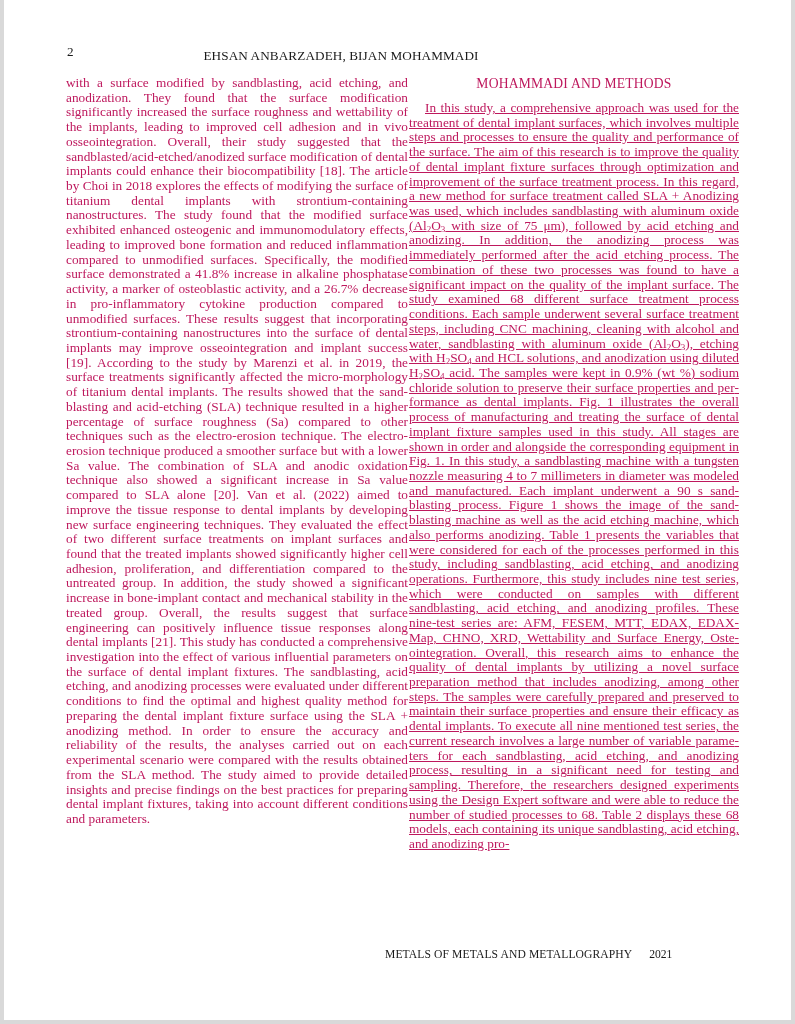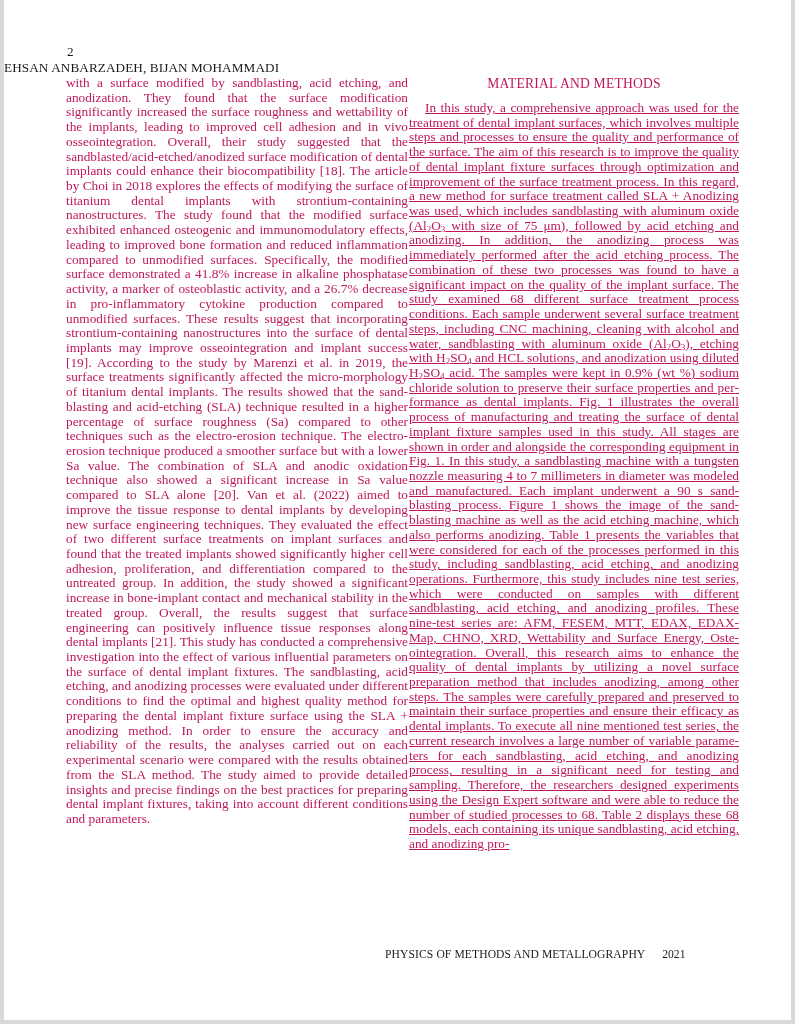--- a/index.html
+++ b/index.html
@@ -10,21 +10,21 @@
   }
   .page {
     position: absolute; left: 4px; top: 0; width: 787px; height: 1020px;
     background: #ffffff;
   }
   .running-head {
     position: absolute; top: 44px; left: 0; width: 787px;
     font-family: "Liberation Serif", serif; font-size: 13.2px; color: #1a1a1a;
   }
   .page-number { position: absolute; left: 63px; top: 0; }
-  .authors { position: absolute; left: 0; width: 674px; text-align: left; top: 16px; letter-spacing: 0.1px; }
+  .authors { position: absolute; left: 0; width: 674px; text-align: center; top: 4px; letter-spacing: 0.1px; }
   .col {
     position: absolute; top: 76px; width: 342px;
     font-family: "Liberation Serif", serif; font-size: 13.3px; line-height: 14.72px;
     color: #be185d; text-align: justify; hyphens: manual;
   }
   .col-left { left: 62px; }
   .col-right { left: 405px; width: 330px; }
   .col p { margin: 0; }
   .section-title {
     text-align: center; font-size: 13.6px; letter-spacing: 0.2px;
@@ -46,21 +46,21 @@
   <div class="running-head">
     <span class="page-number">2</span>
     <span class="authors">EHSAN ANBARZADEH, BIJAN MOHAMMADI</span>
   </div>
 
   <div class="col col-left">
     <p>with a surface modified by sandblasting, acid etching, and anodization. They found that the surface modifi­cation significantly increased the surface roughness and wettability of the implants, leading to improved cell adhesion and in vivo osseointegration. Overall, their study suggested that the sandblasted/acid-etched/anodized surface modification of dental implants could enhance their biocompatibility [18]. The article by Choi in 2018 explores the effects of modifying the surface of titanium dental implants with strontium-containing nanostructures. The study found that the modified surface exhibited enhanced osteogenic and immunomodulatory effects, leading to improved bone formation and reduced inflammation compared to unmodified surfaces. Specifically, the modified surface demonstrated a 41.8% increase in alkaline phosphatase activity, a marker of osteoblastic activity, and a 26.7% decrease in pro-inflammatory cytokine production compared to unmodified sur­faces. These results suggest that incorporating stron­tium-containing nanostructures into the surface of dental implants may improve osseointegration and implant success [19]. According to the study by Marenzi et al. in 2019, the surface treatments signifi­cantly affected the micro-morphology of titanium dental implants. The results showed that the sand­blasting and acid-etching (SLA) technique resulted in a higher percentage of surface roughness (Sa) com­pared to other techniques such as the electro-erosion technique. The electro-erosion technique produced a smoother surface but with a lower Sa value. The com­bination of SLA and anodic oxidation technique also showed a significant increase in Sa value compared to SLA alone [20]. Van et al. (2022) aimed to improve the tissue response to dental implants by developing new surface engineering techniques. They evaluated the effect of two different surface treatments on implant surfaces and found that the treated implants showed significantly higher cell adhesion, proliferation, and differentiation compared to the untreated group. In addition, the study showed a significant increase in bone-implant contact and mechanical stability in the treated group. Overall, the results suggest that surface engineering can positively influence tissue responses along dental implants [21]. This study has conducted a comprehensive investigation into the effect of various influential parameters on the surface of dental implant fixtures. The sandblasting, acid etching, and anodiz­ing processes were evaluated under different condi­tions to find the optimal and highest quality method for preparing the dental implant fixture surface using the SLA + anodizing method. In order to ensure the accuracy and reliability of the results, the analyses car­ried out on each experimental scenario were compared with the results obtained from the SLA method. The study aimed to provide detailed insights and precise findings on the best practices for preparing dental implant fixtures, taking into account different condi­tions and parameters.</p>
   </div>
 
   <div class="col col-right">
-    <div class="section-title">MATERIAL AND METHODS</div>
+    <div class="section-title">MOHAMMADI AND METHODS</div>
     <p><span>In this study, a comprehensive approach was used for the treatment of dental implant surfaces, which involves multiple steps and processes to ensure the quality and performance of the surface. The aim of this research is to improve the quality of dental implant fixture surfaces through optimization and improvement of the surface treatment process. In this regard, a new method for surface treatment called SLA + Anodizing was used, which includes sandblast­ing with aluminum oxide (Al</span><sub>2</sub><span>O</span><sub>3</sub><span> with size of 75 μm), followed by acid etching and anodizing. In addition, the anodizing process was immediately performed after the acid etching process. The combination of these two processes was found to have a significant impact on the quality of the implant surface. The study examined 68 different surface treatment process conditions. Each sample underwent several surface treatment steps, including CNC machining, cleaning with alcohol and water, sandblasting with aluminum oxide (Al</span><sub>2</sub><span>O</span><sub>3</sub><span>), etching with H</span><sub>2</sub><span>SO</span><sub>4</sub><span> and HCL solu­tions, and anodization using diluted H</span><sub>2</sub><span>SO</span><sub>4</sub><span> acid. The samples were kept in 0.9% (wt %) sodium chloride solution to preserve their surface properties and per­formance as dental implants. Fig. 1 illustrates the overall process of manufacturing and treating the sur­face of dental implant fixture samples used in this study. All stages are shown in order and alongside the corresponding equipment in Fig. 1. In this study, a sandblasting machine with a tungsten nozzle measur­ing 4 to 7 millimeters in diameter was modeled and manufactured. Each implant underwent a 90 s sand­blasting process. Figure 1 shows the image of the sand­blasting machine as well as the acid etching machine, which also performs anodizing. Table 1 presents the variables that were considered for each of the pro­cesses performed in this study, including sandblasting, acid etching, and anodizing operations. Furthermore, this study includes nine test series, which were con­ducted on samples with different sandblasting, acid etching, and anodizing profiles. These nine-test series are: AFM, FESEM, MTT, EDAX, EDAX-Map, CHNO, XRD, Wettability and Surface Energy, Oste­ointegration. Overall, this research aims to enhance the quality of dental implants by utilizing a novel sur­face preparation method that includes anodizing, among other steps. The samples were carefully pre­pared and preserved to maintain their surface proper­ties and ensure their efficacy as dental implants. To execute all nine mentioned test series, the current research involves a large number of variable parame­ters for each sandblasting, acid etching, and anodizing process, resulting in a significant need for testing and sampling. Therefore, the researchers designed exper­iments using the Design Expert software and were able to reduce the number of studied processes to 68. Table 2 displays these 68 models, each containing its unique sandblasting, acid etching, and anodizing pro-</span></p>
   </div>
 
   <div class="footer">
-    <span class="journal">PHYSICS OF METHODS AND METALLOGRAPHY</span>
+    <span class="journal">METALS OF METALS AND METALLOGRAPHY</span>
     <span class="year">2021</span>
   </div>
 </div>
 
 </body></html>

